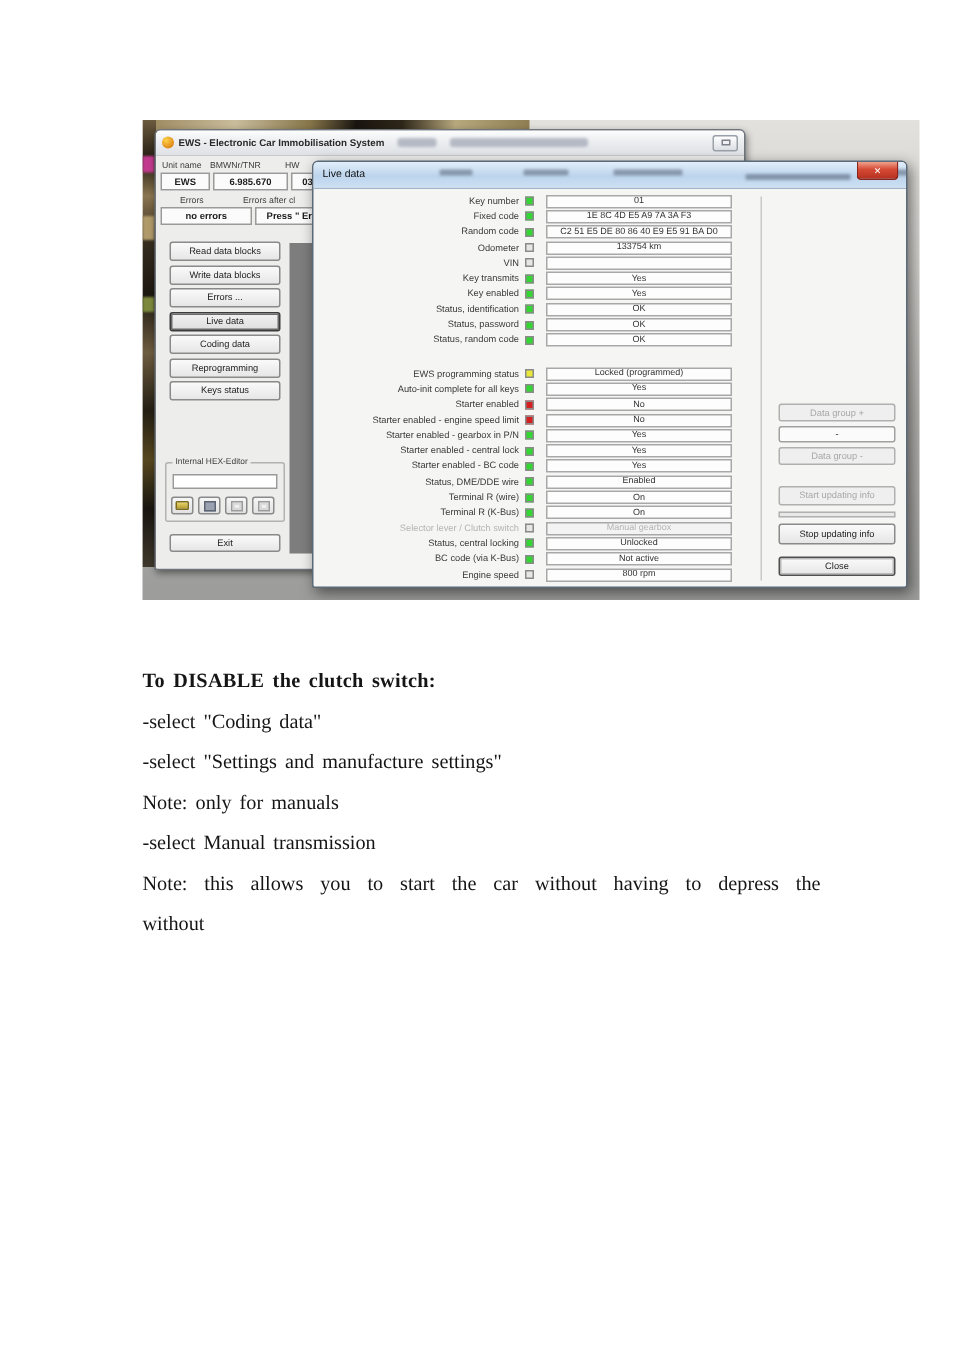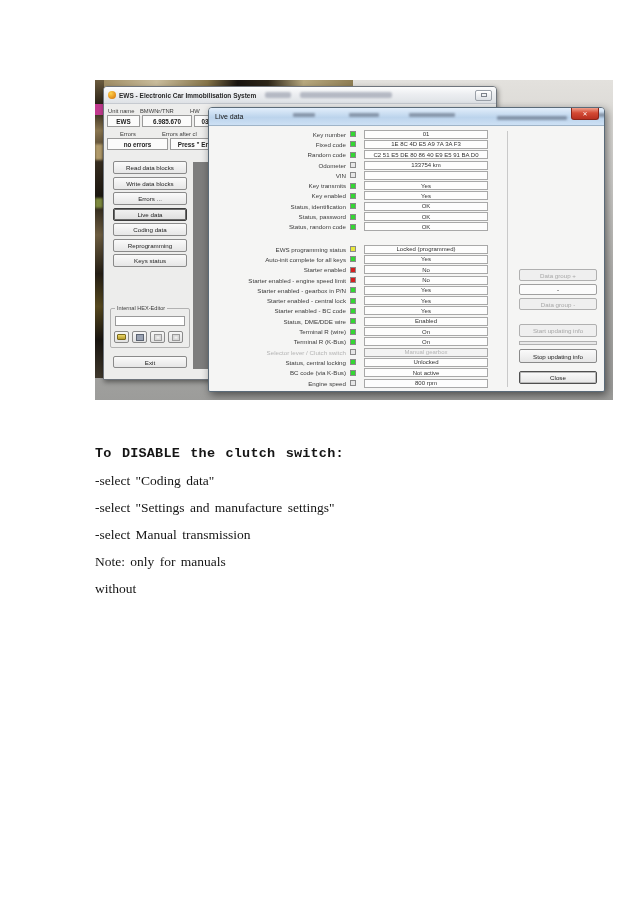--- a/index.html
+++ b/index.html
@@ -89,21 +89,21 @@
          white-space:nowrap; overflow:hidden; }
   .side-btn:disabled, .side-btn.dis { color:#a8a8a8; border-color:#b0b0b0; background:#efefef; }
   .b-dgp { top:142px; height:12px; } .b-minus { top:157px; height:11px; background:#fbfbfb; border-color:#a0a0a0; }
   .b-dgm { top:171px; height:12px; } .b-start { top:197px; height:13px; }
   .prog { position:absolute; left:309px; top:214px; width:78px; height:4px; background:#e8e8e8; border:1px solid #b0b0b0; }
   .b-stop { top:222px; height:14px; } .b-close { top:244px; height:13px; border:1px solid #4f4f4f; box-shadow:0 0 0 1px #b9b9b9 inset; }
 
   
   .instructions { position:absolute; left:95px; top:446px; width:452px;
          font-family:"Liberation Serif", serif; font-size:13.5px; color:#151515; word-spacing:2px; }
-  .instructions h1 { font-size:13.5px; line-height:15px; margin:0 0 12px; font-weight:bold; letter-spacing:.2px;font-family:Liberation Mono, monospace; }
+  .instructions h1 { font-size:13.5px; line-height:15px; margin:0 0 12px; font-weight:bold; letter-spacing:.2px; }
   .instructions p { line-height:15px; margin:0 0 12px; }
   .just { text-align:justify; text-align-last:justify; }
 </style>
 </head>
 <body>
 
 <div class="page">
 
   <div class="shot">
     <div class="desk-art-top"></div>
@@ -341,17 +341,18 @@
         <button class="side-btn b-stop">Stop updating info</button>
         <button class="side-btn b-close">Close</button>
       </div>
     </div>
   </div>
 
   <div class="instructions">
     <h1>To DISABLE the clutch switch:</h1>
     <p>-select "Coding data"</p>
     <p>-select "Settings and manufacture settings"</p>
+    <p>Note: only for manuals</p>
     <p>-select Manual transmission</p>
-    <p>Note: only for manuals</p>
+    <p class="just">Note: this allows you to start the car without having to depress the</p>
     <p>without</p>
   </div>
 </div>
 
 </body></html>

